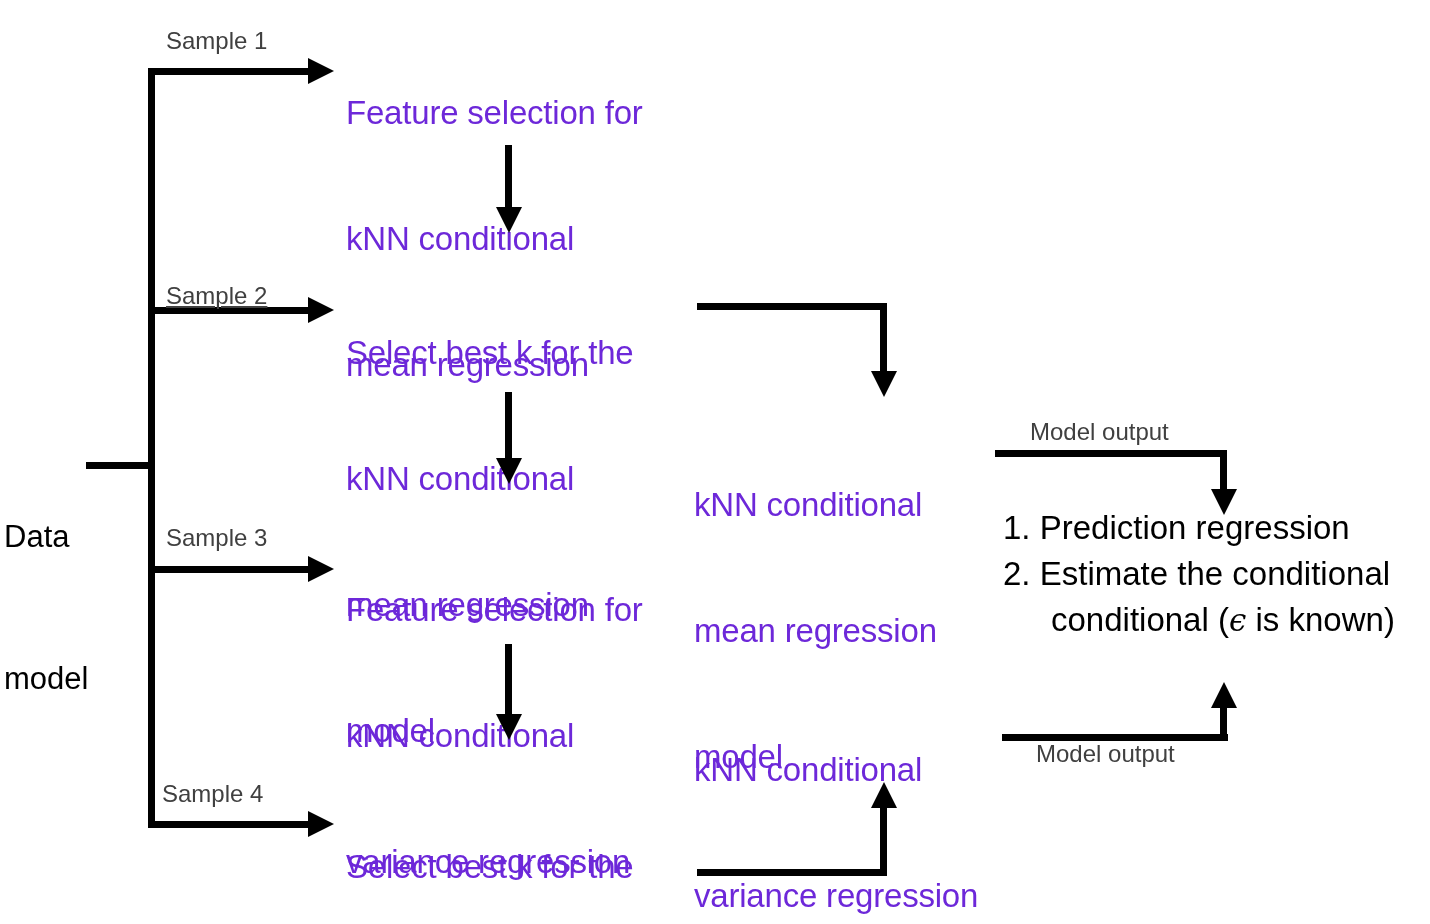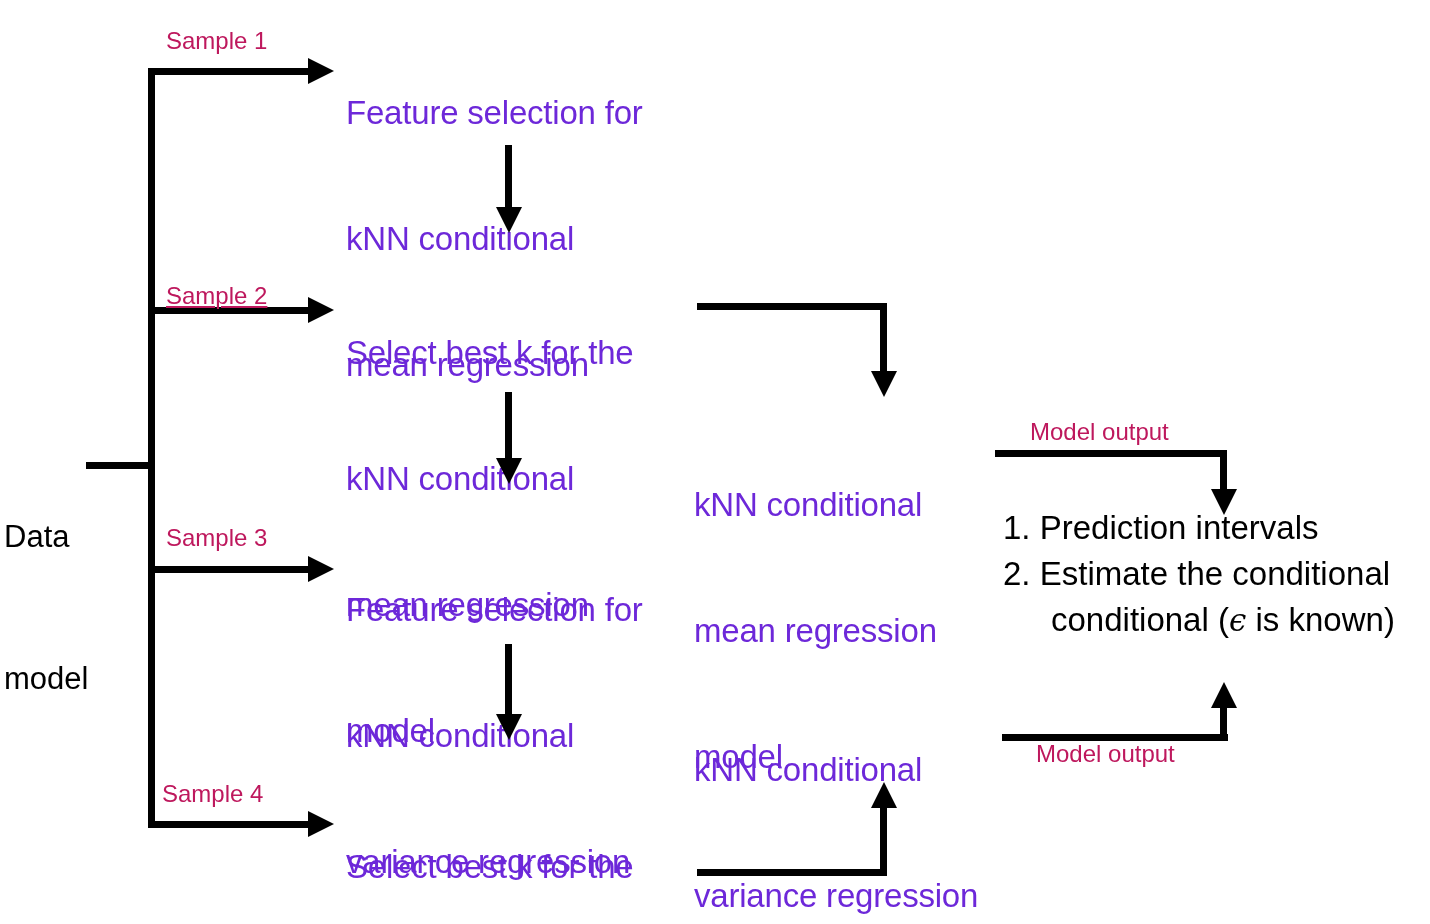--- a/index.html
+++ b/index.html
@@ -28,21 +28,21 @@
     line-height: 42px;
     font-size: 33px;
     letter-spacing: -0.2px;
   }
   .blk .ln { display: block; }
   .edge-label {
     position: absolute;
     font-family: "Liberation Sans", sans-serif;
     font-size: 24px;
     line-height: 28px;
-    color: #be185d;
+    color: #404040;
     white-space: nowrap;
   }
   .side-label {
     position: absolute;
     font-family: "Liberation Sans", sans-serif;
     font-size: 31px;
     line-height: 40px;
     color: #000000;
     white-space: pre-wrap;
   }
@@ -179,17 +179,17 @@
   <div class="hline" style="left:995px; top:450px; width:232px;"></div>
   <div class="vline" style="left:1220px; top:450px; height:48px;"></div>
   <div class="arrow-d" style="left:1211px; top:489px;"></div>
 
   <div class="hline" style="left:1002px; top:734px; width:226px;"></div>
   <div class="vline" style="left:1220px; top:700px; height:38px;"></div>
   <div class="arrow-u" style="left:1211px; top:682px;"></div>
   <div class="edge-label" style="left:1036px; top:740px;">Model output</div>
 
   <div class="outlist" style="left:1003px; top:505px; width:427px;">
-    <span class="row"><span class="num">1.</span> <span>Prediction intervals</span></span>
+    <span class="row"><span class="num">1.</span> <span>Prediction regression</span></span>
     <span class="row"><span class="num">2.</span> <span>Estimate the conditional</span> <span>conditional (</span><span class="eps">ϵ</span><span> is known)</span></span>
   </div>
 
 </div>
 
 </body></html>

